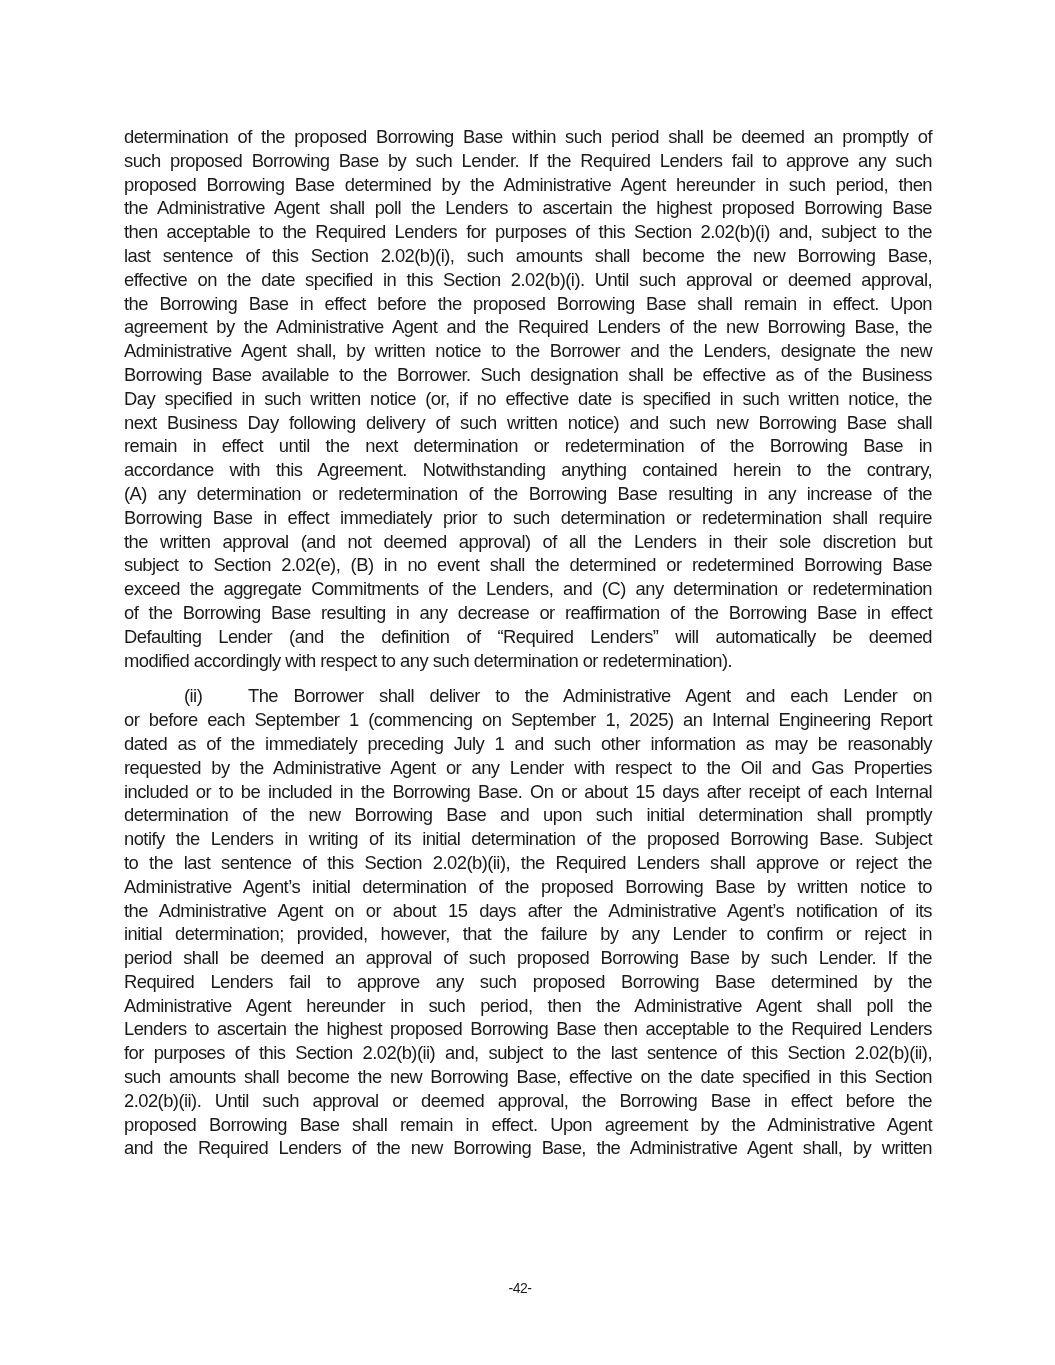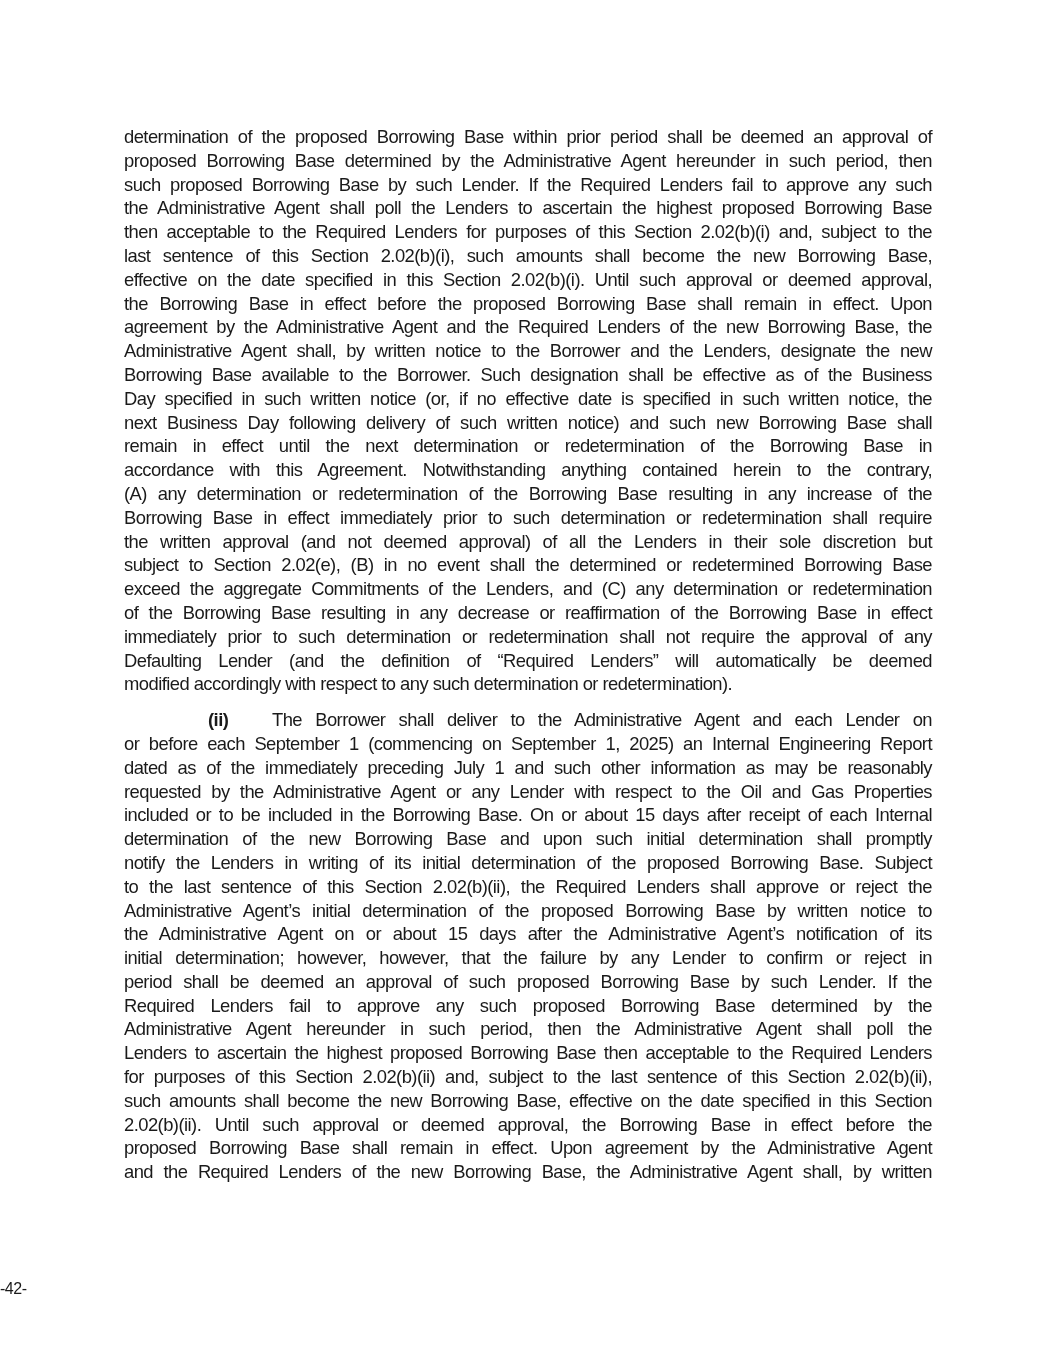--- a/index.html
+++ b/index.html
@@ -12,72 +12,71 @@
     font-family: "Liberation Sans", sans-serif;
     font-size: 18.4px; color: #1a1a1a;
     letter-spacing: -0.55px;
   }
   .line {
     height: 23.8px; line-height: 23.8px; white-space: nowrap;
     text-align: justify; text-align-last: justify;
   }
   .line.last { text-align: right; text-align-last: left; }
   .para-gap { height: 12px; }
-  .indent-label { display: inline-block; margin-left: 84px; width: 64px; font-weight: bold; }
+  .indent-label { display: inline-block; margin-left: 60px; width: 64px; }
   .ref { text-underline-offset: 2px; }
   .page-number {
-    position: absolute; left: 0; width: 1040px; top: 1280px; text-align: left;
-    font-family: "Liberation Sans", sans-serif; font-size: 16px; color: #1a1a1a;
+    position: absolute; left: 0; width: 1040px; top: 1280px; text-align: center;
+    font-family: "Liberation Sans", sans-serif; font-size: 14px; color: #1a1a1a;
     letter-spacing: -0.5px;
   }
 </style>
 </head>
 <body>
 
 <div class="page">
   <div class="body-text" id="body-text">
       <div class="paragraph">
-        <div class="line"><span>determination of the proposed Borrowing Base within prior period shall be deemed an approval of</span></div>
+        <div class="line"><span>determination of the proposed Borrowing Base within such period shall be deemed an promptly of</span></div>
+        <div class="line"><span>such proposed Borrowing Base by such Lender.  If the Required Lenders fail to approve any such</span></div>
         <div class="line"><span>proposed Borrowing Base determined by the Administrative Agent hereunder in such period, then</span></div>
-        <div class="line"><span>such proposed Borrowing Base by such Lender.  If the Required Lenders fail to approve any such</span></div>
         <div class="line"><span>the Administrative Agent shall poll the Lenders to ascertain the highest proposed Borrowing Base</span></div>
         <div class="line"><span>then acceptable to the Required Lenders for purposes of this </span><span class="ref">Section 2.02(b)(i)</span><span> and, subject to the</span></div>
         <div class="line"><span>last sentence of this </span><span class="ref">Section 2.02(b)(i)</span><span>, such amounts shall become the new Borrowing Base,</span></div>
         <div class="line"><span>effective on the date specified in this </span><span class="ref">Section 2.02(b)(i)</span><span>.  Until such approval or deemed approval,</span></div>
         <div class="line"><span>the Borrowing Base in effect before the proposed Borrowing Base shall remain in effect.  Upon</span></div>
         <div class="line"><span>agreement by the Administrative Agent and the Required Lenders of the new Borrowing Base, the</span></div>
         <div class="line"><span>Administrative Agent shall, by written notice to the Borrower and the Lenders, designate the new</span></div>
         <div class="line"><span>Borrowing Base available to the Borrower.  Such designation shall be effective as of the Business</span></div>
         <div class="line"><span>Day specified in such written notice (or, if no effective date is specified in such written notice, the</span></div>
         <div class="line"><span>next Business Day following delivery of such written notice) and such new Borrowing Base shall</span></div>
         <div class="line"><span>remain in effect until the next determination or redetermination of the Borrowing Base in</span></div>
         <div class="line"><span>accordance with this Agreement.  Notwithstanding anything contained herein to the contrary,</span></div>
         <div class="line"><span>(A) any determination or redetermination of the Borrowing Base resulting in any increase of the</span></div>
         <div class="line"><span>Borrowing Base in effect immediately prior to such determination or redetermination shall require</span></div>
         <div class="line"><span>the written approval (and not deemed approval) of all the Lenders in their sole discretion but</span></div>
         <div class="line"><span>subject to </span><span class="ref">Section 2.02(e)</span><span>, (B) in no event shall the determined or redetermined Borrowing Base</span></div>
         <div class="line"><span>exceed the aggregate Commitments of the Lenders, and (C) any determination or redetermination</span></div>
         <div class="line"><span>of the Borrowing Base resulting in any decrease or reaffirmation of the Borrowing Base in effect</span></div>
-        <div class="line"><span>immediately prior to such determination or redetermination shall not require the approval of any</span></div>
         <div class="line"><span>Defaulting Lender (and the definition of “Required Lenders” will automatically be deemed</span></div>
         <div class="line last"><span>modified accordingly with respect to any such determination or redetermination).</span></div>
       </div>
       <div class="para-gap"></div>
       <div class="paragraph">
         <div class="line"><span class="indent-label">(ii)</span><span>The Borrower shall deliver to the Administrative Agent and each Lender on</span></div>
         <div class="line"><span>or before each September 1 (commencing on September 1, 2025) an Internal Engineering Report</span></div>
         <div class="line"><span>dated as of the immediately preceding July 1 and such other information as may be reasonably</span></div>
         <div class="line"><span>requested by the Administrative Agent or any Lender with respect to the Oil and Gas Properties</span></div>
         <div class="line"><span>included or to be included in the Borrowing Base. On or about 15 days after receipt of each Internal</span></div>
         <div class="line"><span>determination of the new Borrowing Base and upon such initial determination shall promptly</span></div>
         <div class="line"><span>notify the Lenders in writing of its initial determination of the proposed Borrowing Base.  Subject</span></div>
         <div class="line"><span>to the last sentence of this </span><span class="ref">Section 2.02(b)(ii)</span><span>, the Required Lenders shall approve or reject the</span></div>
         <div class="line"><span>Administrative Agent’s initial determination of the proposed Borrowing Base by written notice to</span></div>
         <div class="line"><span>the Administrative Agent on or about 15 days after the Administrative Agent’s notification of its</span></div>
-        <div class="line"><span>initial determination; </span><span class="ref">however</span><span>, however, that the failure by any Lender to confirm or reject in</span></div>
+        <div class="line"><span>initial determination; </span><span class="ref">provided</span><span>, however, that the failure by any Lender to confirm or reject in</span></div>
         <div class="line"><span>period shall be deemed an approval of such proposed Borrowing Base by such Lender.  If the</span></div>
         <div class="line"><span>Required Lenders fail to approve any such proposed Borrowing Base determined by the</span></div>
         <div class="line"><span>Administrative Agent hereunder in such period, then the Administrative Agent shall poll the</span></div>
         <div class="line"><span>Lenders to ascertain the highest proposed Borrowing Base then acceptable to the Required Lenders</span></div>
         <div class="line"><span>for purposes of this </span><span class="ref">Section 2.02(b)(ii)</span><span> and, subject to the last sentence of this </span><span class="ref">Section 2.02(b)(ii)</span><span>,</span></div>
         <div class="line"><span>such amounts shall become the new Borrowing Base, effective on the date specified in this </span><span class="ref">Section</span></div>
         <div class="line"><span class="ref">2.02(b)(ii)</span><span>.  Until such approval or deemed approval, the Borrowing Base in effect before the</span></div>
         <div class="line"><span>proposed Borrowing Base shall remain in effect.  Upon agreement by the Administrative Agent</span></div>
         <div class="line"><span>and the Required Lenders of the new Borrowing Base, the Administrative Agent shall, by written</span></div>
       </div>

